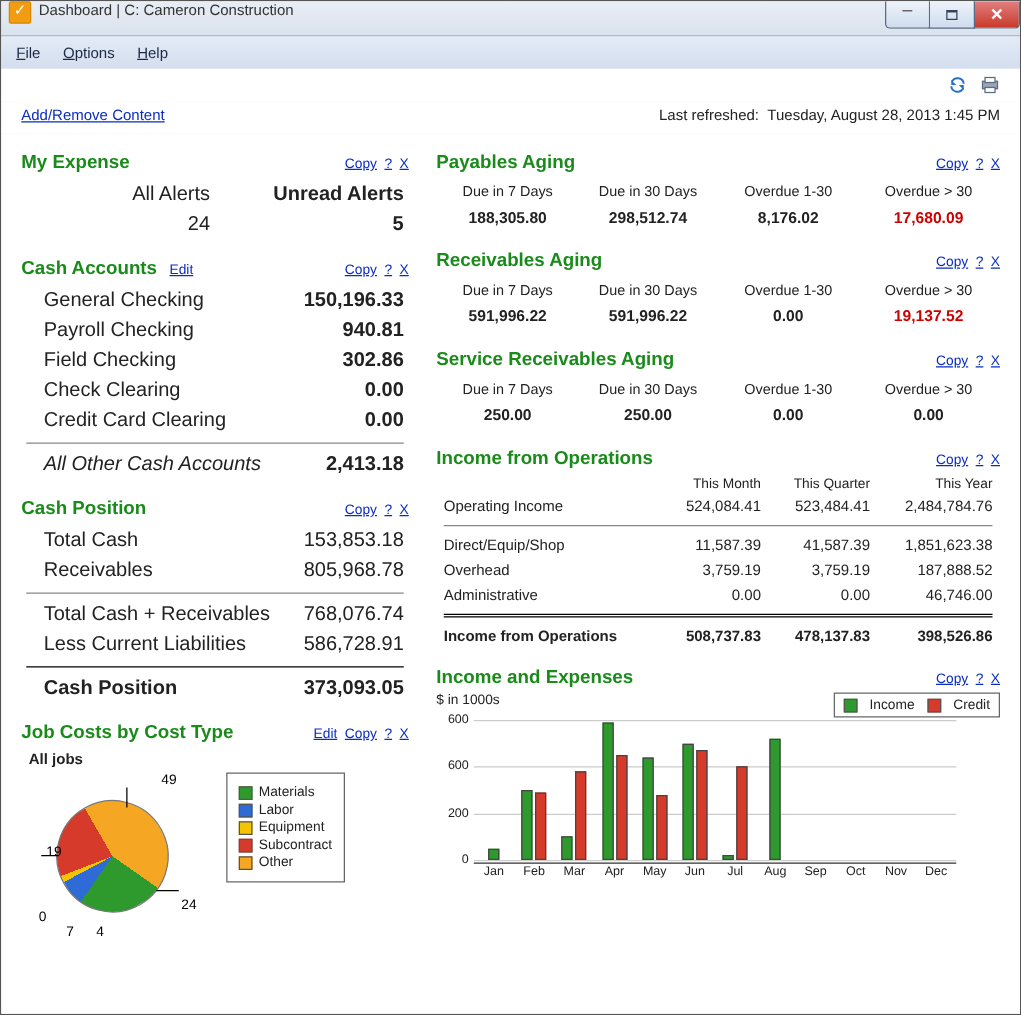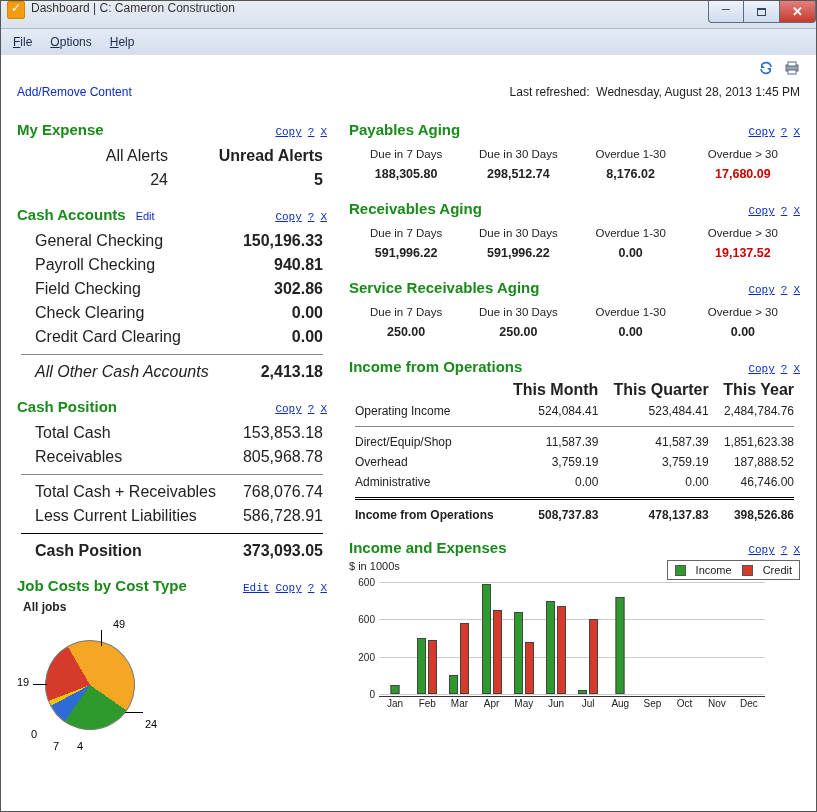--- a/index.html
+++ b/index.html
@@ -20,49 +20,49 @@
   .win-max .sq { width:9px; height:8px; border:1px solid #34435a; border-top:2px solid #34435a; }
 
   .menubar { height:26px; background:linear-gradient(#e3ebf6,#d3deee); display:flex; align-items:center; padding:0 12px; gap:18px; color:#1a2a44; }
   .menubar span { cursor:default; }
   .menubar .ul { text-decoration:underline; text-decoration-color:#1a2a44; }
 
   .toolbar { height:26px; display:flex; align-items:center; justify-content:flex-end; padding:0 16px; gap:10px; background:#fff; }
   .tool-icon { width:16px; height:16px; display:inline-block; }
 
   .inforow { display:flex; align-items:center; justify-content:space-between; padding:4px 16px 8px 16px; background:#fff; }
-  .link { color:#0a2cc0; cursor:pointer; }
+  .link { color:#0a2cc0; text-decoration:underline; cursor:pointer; }
 
   .content { flex:1; overflow:auto; background:#fff; padding:0 6px 12px 16px; }
   .cols { display:flex; gap:22px; }
   .col-left { width:310px; }
   .col-right { flex:1; padding-right:10px; }
 
   .panel { margin-top:14px; }
   .panel-head { display:flex; align-items:baseline; gap:10px; }
   .panel-title { font-weight:bold; font-size:15px; color:#1a8b1a; }
   .head-links { margin-left:auto; display:flex; gap:6px; font-size:11px; }
-  .head-links a { color:#0a2cc0; text-decoration:underline; cursor:pointer;font-family:Liberation Mono, monospace; }
+  .head-links a { color:#0a2cc0; text-decoration:underline; cursor:pointer; }
 
   table.data { width:100%; border-collapse:collapse; margin-top:6px; }
   table.data td { padding:3px 4px; font-size:16px; }
   table.data .num { text-align:right; font-weight:bold; }
   table.data .label { text-align:left; }
   table.data .ital { font-style:italic; }
   .hr-thin  { border:0; border-top:1px solid #888; margin:2px 0; }
   .hr-black { border:0; border-top:1px solid #000; margin:2px 0; }
   .hr-dbl { border-top:3px double #000; border-bottom:none; border-left:none; border-right:none; margin:2px 0; }
 
   .aging { width:100%; margin-top:6px; table-layout:fixed; }
   .aging th { font-weight:normal; font-size:11.5px; text-align:center; padding:2px 2px; }
   .aging td { font-weight:bold; text-align:center; padding:3px 2px; font-size:12.5px; }
   .overdue { color:#c00; }
 
   .ops { width:100%; border-collapse:collapse; margin-top:4px; }
-  .ops th { font-weight:bold; font-size:16px; text-align:right; padding:2px 6px; }
+  .ops th { font-weight:normal; font-size:11px; text-align:right; padding:2px 6px; }
   .ops th:first-child { text-align:left; }
   .ops td { font-size:12px; padding:3px 6px; text-align:right; }
   .ops td:first-child { text-align:left; }
   .ops .bold td { font-weight:bold; }
 
   
   .pie-wrap { display:flex; gap:14px; align-items:flex-start; margin-top:4px; }
   .pie-area { position:relative; width:150px; height:140px; }
   .pie { position:absolute; left:28px; top:22px; width:90px; height:90px; border-radius:50%;
          background: conic-gradient(
@@ -140,21 +140,21 @@
           <rect x="2" y="5" width="12" height="6" fill="#9aa6b6" stroke="#5a6b82"></rect>
           <rect x="4" y="2" width="8" height="4" fill="#fff" stroke="#5a6b82"></rect>
           <rect x="4" y="10" width="8" height="4" fill="#fff" stroke="#5a6b82"></rect>
         </svg>
     </span>
   </div>
 
   <div class="inforow">
     <a class="link">Add/Remove Content</a>
     <span>
-      <span>Last refreshed:</span>&nbsp;&nbsp;<span>Wednesday, August 28, 2013  1:45 PM</span>
+      <span>Last refreshed:</span>&nbsp;&nbsp;<span>Tuesday, August 28, 2013  1:45 PM</span>
     </span>
   </div>
 
   <div class="content">
     <div class="cols">
 
       <div class="col-left">
 
         <div class="panel">
           <div class="panel-head">
@@ -300,30 +300,52 @@
               <a>Edit</a>
               <a>Copy</a>
               <a>?</a>
               <a>X</a>
             </div>
           </div>
           <div style="font-weight:bold;margin:6px 0 0 6px">All jobs</div>
           <div class="pie-wrap">
             <div class="pie-area">
               <div class="pie"></div>
-              <span class="callout" style="left:96px;top:0">49</span>
+              <span class="callout" style="left:112px;top:0">49</span>
               <span class="callout" style="left:128px;top:100px">24</span>
               <span class="callout" style="left:60px;top:122px">4</span>
               <span class="callout" style="left:36px;top:122px">7</span>
               <span class="callout" style="left:14px;top:110px">0</span>
-              <span class="callout" style="left:0;top:58px">19</span>
+              <span class="callout" style="left:20px;top:58px">19</span>
               <div class="cl-line" style="left:84px;top:12px;width:1px;height:16px"></div>
               <div class="cl-line" style="left:108px;top:94px;width:18px;height:1px"></div>
               <div class="cl-line" style="left:16px;top:66px;width:14px;height:1px"></div>
             </div>
+            <div class="legend-box" id="pie-legend">
+                <div class="legend-row">
+                  <span class="sw" style="background:#2e9a2e"></span>
+                  <span>Materials</span>
+                </div>
+                <div class="legend-row">
+                  <span class="sw" style="background:#2e6bd6"></span>
+                  <span>Labor</span>
+                </div>
+                <div class="legend-row">
+                  <span class="sw" style="background:#f5c400"></span>
+                  <span>Equipment</span>
+                </div>
+                <div class="legend-row">
+                  <span class="sw" style="background:#d63a2a"></span>
+                  <span>Subcontract</span>
+                </div>
+                <div class="legend-row">
+                  <span class="sw" style="background:#f5a623"></span>
+                  <span>Other</span>
+                </div>
+              </div>
           </div>
         </div>
 
       </div>
 
       <div class="col-right">
 
         <div class="panel">
           <div class="panel-head">
             <span class="panel-title">Payables Aging</span>

